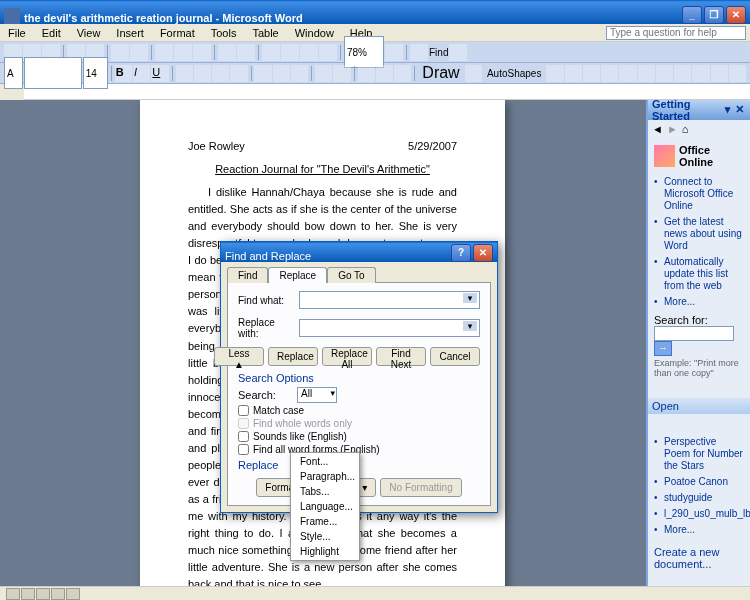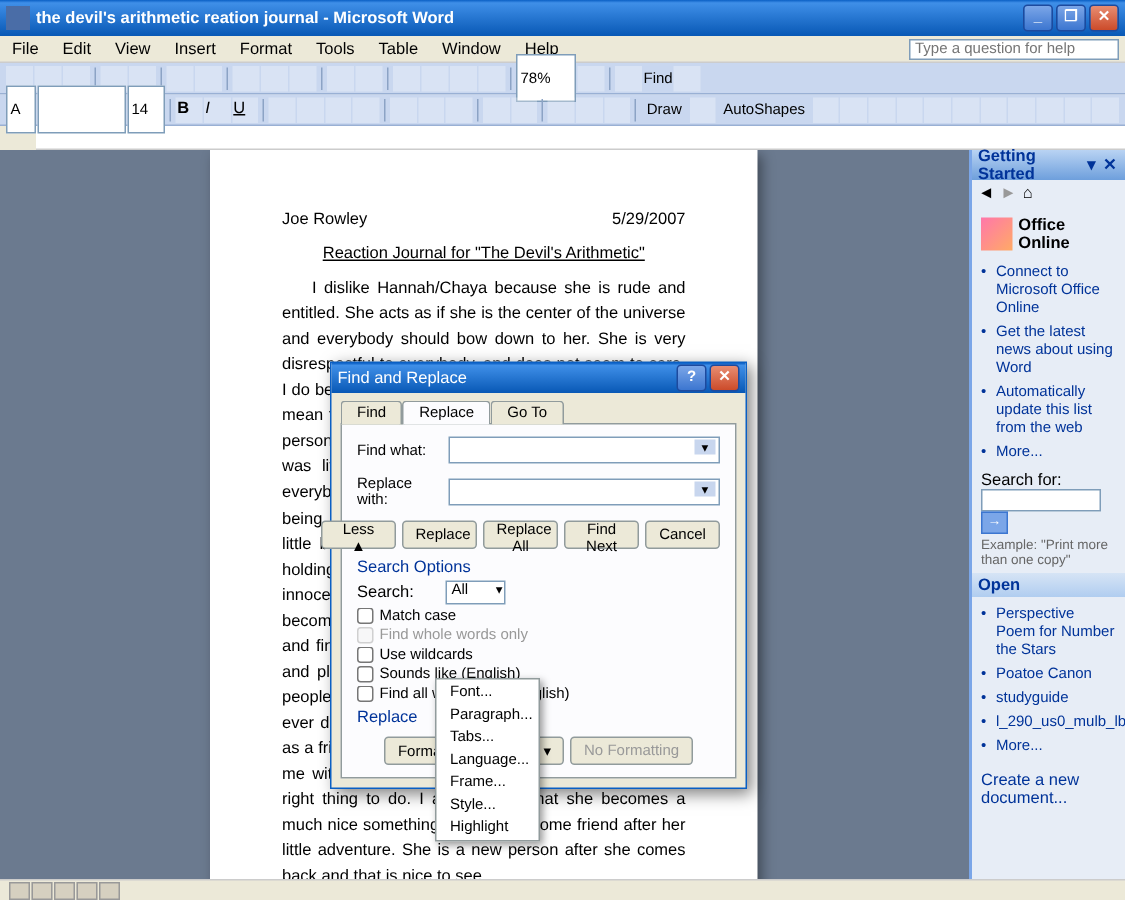--- a/index.html
+++ b/index.html
@@ -1,17 +1,17 @@
 <!DOCTYPE html>
 <html><head>
 <meta charset="utf-8">
 <style>
 *{margin:0;padding:0;box-sizing:border-box;font-family:Tahoma,Arial,sans-serif;font-size:11px}
 body{width:750px;height:600px;background:#ece9d8;overflow:hidden;position:relative}
-.titlebar{background:linear-gradient(to bottom,#0a5fc4,#3f8fe8 8%,#0858b5);height:24px;display:flex;align-items:center;padding:0 4px;color:#fff}
+.titlebar{background:linear-gradient(to bottom,#0a5fc4,#3f8fe8 8%,#0858b5);height:24px;display:flex;align-items:flex-end;padding:0 4px;color:#fff}
 .titlebar .icon{width:16px;height:16px;background:#4a6da7;margin-right:4px}
 .titlebar .title{flex:1;font-weight:bold}
 .winbtns{display:flex;gap:2px}
 .winbtn{width:20px;height:18px;background:linear-gradient(to bottom,#7ba6e8,#3c76d0);border:1px solid #1d4a9e;border-radius:3px;color:#fff;text-align:center;line-height:15px;font-weight:bold;font-size:10px}
 .winbtn.close{background:linear-gradient(to bottom,#e88d72,#cc4b2a)}
 .menubar{background:#ece9d8;height:18px;display:flex;align-items:center;padding:0 4px;gap:8px;border-bottom:1px solid #ccc}
 .menubar span{padding:0 4px}
 .qbox{margin-left:auto;width:140px;height:14px;background:#fff;border:1px solid #7f9db9;color:#999;padding:0 3px;font-size:10px}
 .toolbar{background:#c9d7ef;height:21px;border-bottom:1px solid #99b0d4;display:flex;align-items:center;padding:0 4px;gap:1px}
 .tb{width:18px;height:17px;background:rgba(255,255,255,0.3);border:1px solid transparent}
@@ -28,21 +28,21 @@
 .taskpane{width:104px;background:#e7edf6;border-left:2px solid #7ba6e8;display:flex;flex-direction:column}
 .tphdr{background:linear-gradient(to bottom,#b9d3f3,#6e9fdc);height:20px;display:flex;align-items:center;padding:0 4px;font-weight:bold;color:#003399}
 .tphdr .x{margin-left:auto;width:14px;height:14px;text-align:center}
 .tpnav{height:18px;display:flex;align-items:center;padding:0 4px;gap:4px}
 .tpbody{padding:6px;font-size:10px}
 .tpbody .logo{display:flex;align-items:center;gap:4px;margin-bottom:6px}
 .tpbody .logsq{width:22px;height:22px;background:linear-gradient(135deg,#f7a,#fa6)}
 .tpbody ul{list-style:none;margin:4px 0}
 .tpbody li{color:#003399;padding:2px 0 2px 10px;position:relative;font-size:10px;line-height:1.2}
 .tpbody li:before{content:"•";position:absolute;left:0}
-.tpbody .sh{font-weight:bold;color:#003399;background:linear-gradient(to bottom,#d6e4f5,#b0cdf0);padding:2px 4px;margin:4px -6px}
+.tpbody .sh{font-weight:normal;color:#003399;background:linear-gradient(to bottom,#d6e4f5,#b0cdf0);padding:2px 4px;margin:20px -6px}
 .tpbody input{width:80px;height:15px;border:1px solid #7f9db9}
 .tpbody .go{width:18px;height:15px;background:#7ba6e8;border:1px solid #3c76d0;color:#fff;display:inline-block;text-align:center;font-size:9px;vertical-align:top}
 .views{height:14px;background:#ece9d8;border-top:1px solid #ccc;display:flex;align-items:center;padding:0 6px;gap:1px}
 .views .vb{width:14px;height:12px;background:#d6d0c0;border:1px solid #999}
 
 .dialog{position:absolute;left:220px;top:241px;width:278px;background:#ece9d8;border:1px solid #0a5fc4;box-shadow:3px 3px 10px rgba(0,0,0,0.5)}
 .dialog .titlebar{height:20px;font-size:11px}
 .dtabs{display:flex;padding:4px 6px 0;gap:0}
 .dtab{padding:2px 10px;background:#ece9d8;border:1px solid #919b9c;border-bottom:none;border-radius:3px 3px 0 0;position:relative;top:1px;font-size:10px}
 .dtab.active{background:#fcfcfe;z-index:2}
@@ -140,21 +140,21 @@
   <div class="tb"></div>
   <div class="tb"></div>
   <div class="tbsep"></div>
   <div class="tb"></div>
   <div class="tb"></div>
   <div class="tbsep"></div>
   <div class="tb"></div>
   <div class="tb"></div>
   <div class="tb"></div>
   <div class="tbsep"></div>
-  <span style="font-size:10px;padding:0 4px">Draw</span>
+  <span style="font-size:16px;padding:0 4px">Draw</span>
   <div class="tb"></div>
   <span style="font-size:10px;padding:0 4px">AutoShapes</span>
   <div class="tb"></div>
   <div class="tb"></div>
   <div class="tb"></div>
   <div class="tb"></div>
   <div class="tb"></div>
   <div class="tb"></div>
   <div class="tb"></div>
   <div class="tb"></div>
@@ -259,24 +259,20 @@
       <div class="orow">
           <input type="checkbox" style="">
           <label>Match case</label>
         </div>
       <div class="orow grey">
           <input type="checkbox" disabled="" style="">
           <label>Find whole words only</label>
         </div>
       <div class="orow">
           <input type="checkbox" style="">
-          <label>Use wildcards</label>
-        </div>
-      <div class="orow">
-          <input type="checkbox" style="">
           <label>Sounds like (English)</label>
         </div>
       <div class="orow">
           <input type="checkbox" style="">
           <label>Find all word forms (English)</label>
         </div>
       <div class="st" style="margin-top:4px">Replace</div>
       <div class="dfooter">
         <button class="dbtn">Format ▾</button>
         <button class="dbtn">Special ▾</button>

